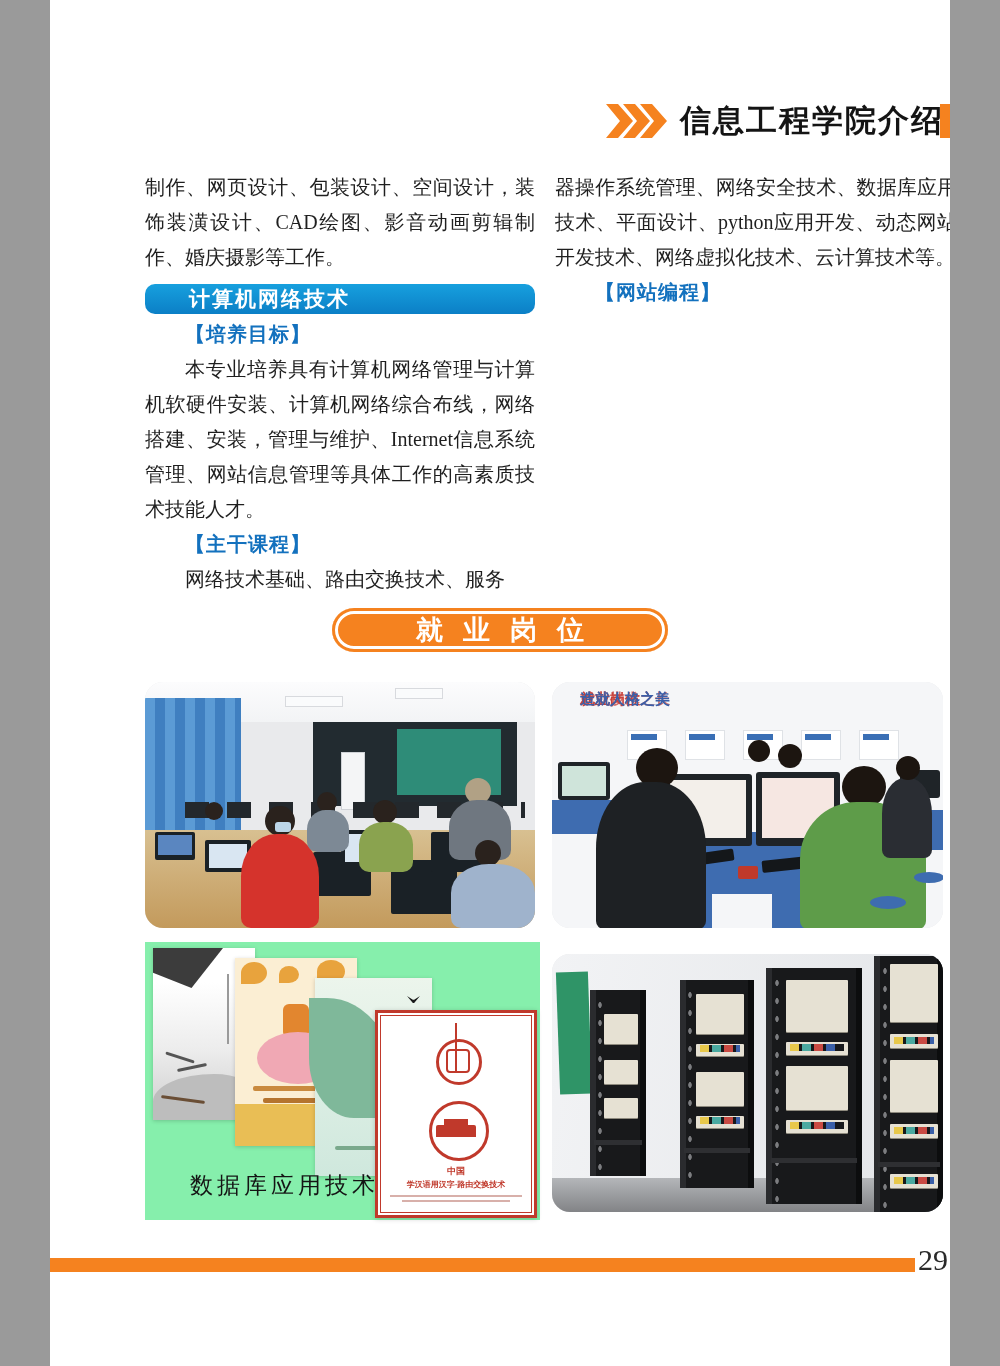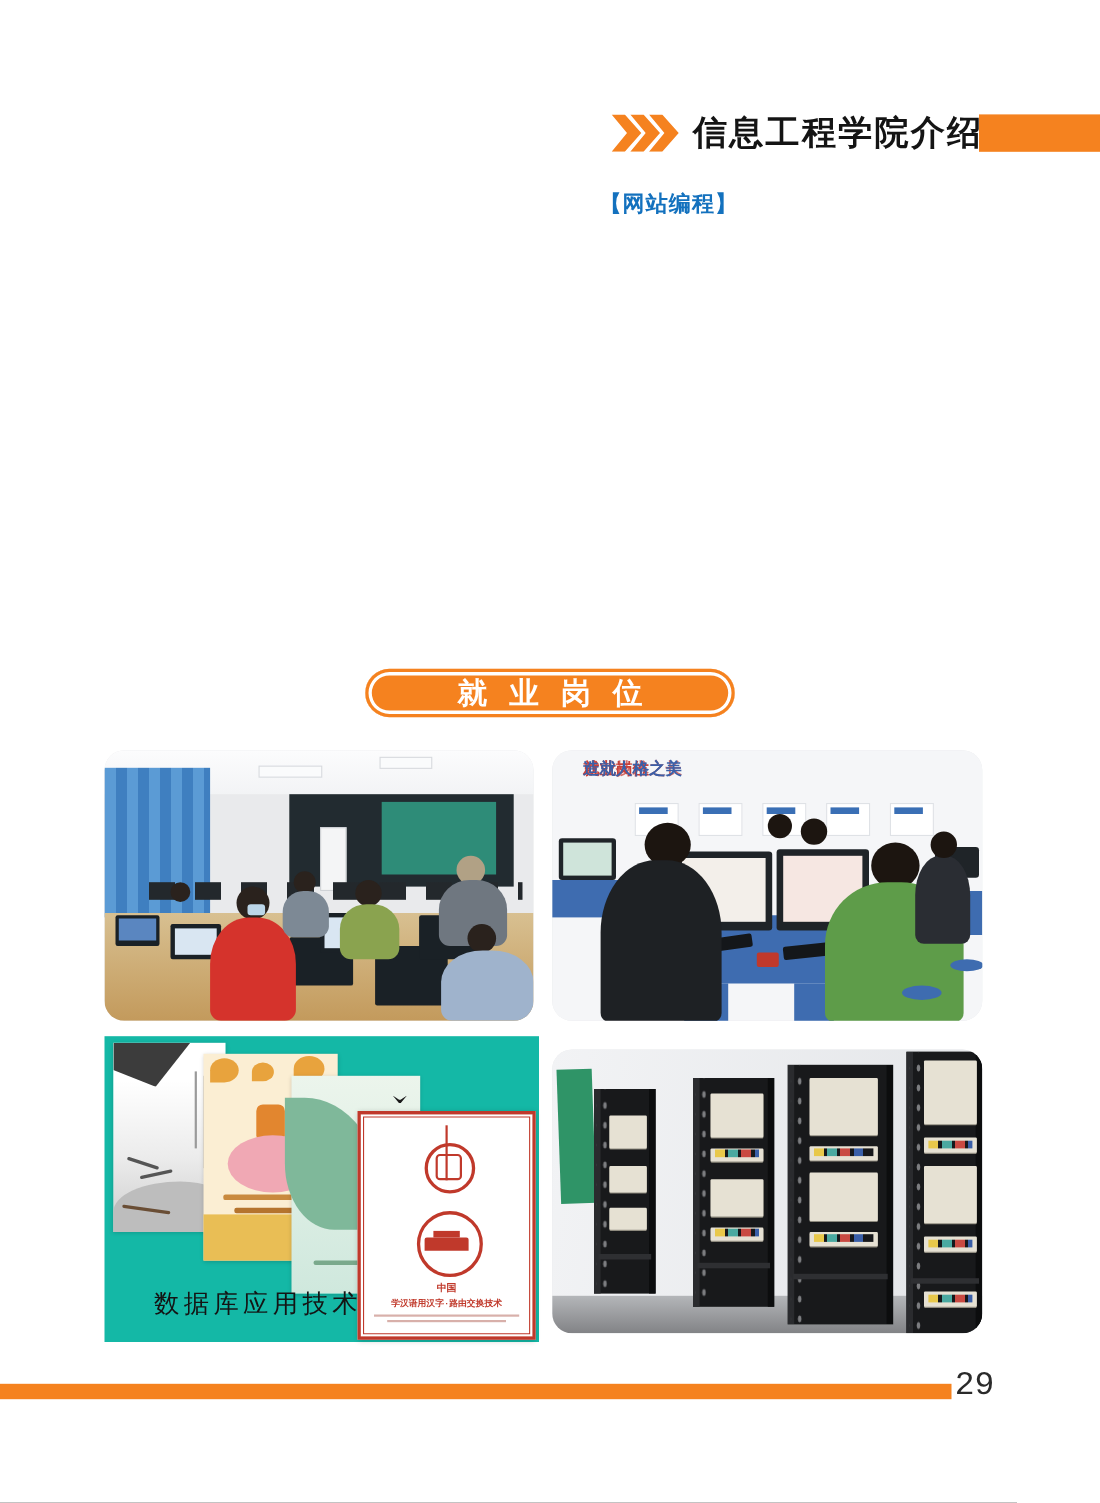--- a/index.html
+++ b/index.html
@@ -1,17 +1,17 @@
 <!DOCTYPE html>
 <html><head>
 <meta charset="utf-8">
 <style>
   html,body{margin:0;padding:0;background:#9a9a9a;}
-  .page{position:relative;width:1000px;height:1366px;background:#ffffff;margin:0 auto;
-        font-family:Liberation Mono, monospace;color:#1f1f1f;overflow:hidden;}
+  .page{position:relative;width:900px;height:1366px;background:#ffffff;margin:0 auto;
+        font-family:Liberation Serif, serif;color:#1f1f1f;overflow:hidden;}
 
   
   .hdr{position:absolute;top:100px;left:556px;display:flex;align-items:center;}
   .hdr svg{display:block;margin-right:10px;}
   .hdr-title{font-size:31px;font-weight:bold;color:#141414;letter-spacing:2px;white-space:nowrap;}
   .hdr-block{position:absolute;left:890px;top:104px;width:110px;height:34px;background:#F5821F;}
 
   
   .col{position:absolute;top:170px;font-size:20px;line-height:35px;text-align:justify;}
   .col-left{left:95px;width:390px;}
@@ -29,21 +29,21 @@
         box-shadow:inset 0 0 0 3px #F5821F, inset 0 0 0 6px #ffffff;
         display:flex;align-items:center;justify-content:center;}
   .pill span{color:#ffffff;font-weight:bold;font-size:27px;letter-spacing:20px;padding-left:20px;}
 
   
   .photo{position:absolute;border-radius:18px;overflow:hidden;background:#e8e9eb;}
   .photo *{position:absolute;}
   .ph1{left:95px;top:682px;width:390px;height:246px;}
   .ph2{left:502px;top:682px;width:391px;height:246px;}
   .ph4{left:502px;top:954px;width:391px;height:258px;}
-  .collage{position:absolute;left:95px;top:942px;width:395px;height:278px;background:#14b8a6;}
+  .collage{position:absolute;left:95px;top:942px;width:395px;height:278px;background:#86efac;}
   .collage *{position:absolute;}
 
   
   .ph1 .ceiling{left:0;top:0;width:100%;height:58px;background:linear-gradient(#fcfcfd,#eef0f2);}
   .ph1 .light{background:#fafbfc;border:1px solid #d8dade;height:9px;}
   .ph1 .wall{left:0;top:40px;width:100%;height:108px;background:#e9eaec;}
   .ph1 .curtain{left:0;top:16px;width:96px;height:136px;
       background:repeating-linear-gradient(90deg,#5b9bd5 0 10px,#3f7fc0 10px 20px);}
   .ph1 .board{left:168px;top:40px;width:204px;height:84px;background:#222b30;}
   .ph1 .screen{left:252px;top:47px;width:104px;height:66px;background:#2e8c78;}
@@ -126,22 +126,31 @@
   <div class="hdr">
     <svg width="64" height="34" viewBox="0 0 64 34" aria-hidden="true">
       <polygon points="0,0 12,0 27,17 12,34 0,34 14,17" fill="#F5821F"></polygon>
       <polygon points="17,0 29,0 44,17 29,34 17,34 31,17" fill="#F5821F"></polygon>
       <polygon points="34,0 46,0 61,17 46,34 34,34 48,17" fill="#F5821F"></polygon>
     </svg>
     <div class="hdr-title">信息工程学院介绍</div>
   </div>
   <div class="hdr-block"></div>
 
+  <div class="col col-left">
+    <p>制作、网页设计、包装设计、空间设计，装饰装潢设计、CAD绘图、影音动画剪辑制作、婚庆摄影等工作。</p>
+    <div class="prog-banner">计算机网络技术</div>
+    <div class="sec-h">【培养目标】</div>
+    <p class="p-indent">本专业培养具有计算机网络管理与计算机软硬件安装、计算机网络综合布线，网络搭建、安装，管理与维护、Internet信息系统管理、网站信息管理等具体工作的高素质技术技能人才。</p>
+    <div class="sec-h">【主干课程】</div>
+    <p class="p-indent">网络技术基础、路由交换技术、服务</p>
+  </div>
 
   <div class="col col-right">
+    <p>器操作系统管理、网络安全技术、数据库应用技术、平面设计、python应用开发、动态网站开发技术、网络虚拟化技术、云计算技术等。</p>
     <div class="sec-h">【网站编程】</div>
   </div>
 
   <div class="pill">
     <span>就业岗位</span>
   </div>
 
   <div class="photo ph1">
     <div class="ceiling"></div>
     <div class="light" style="left:140px;top:14px;width:56px;"></div>

